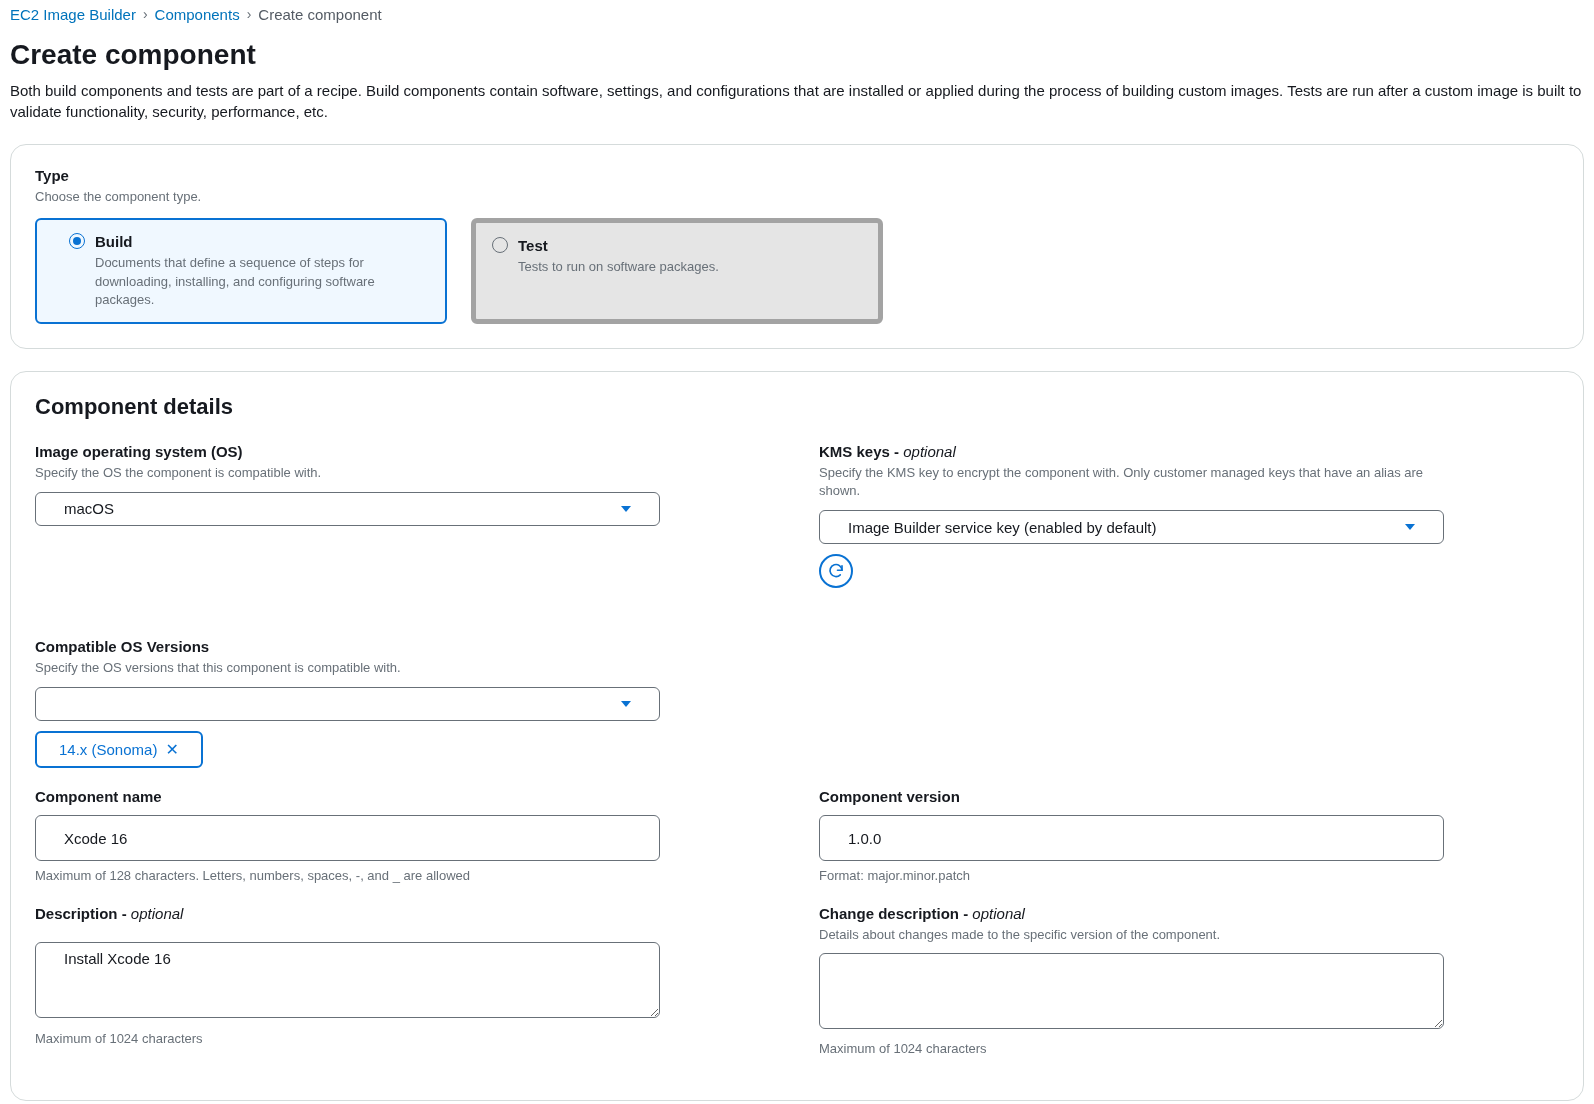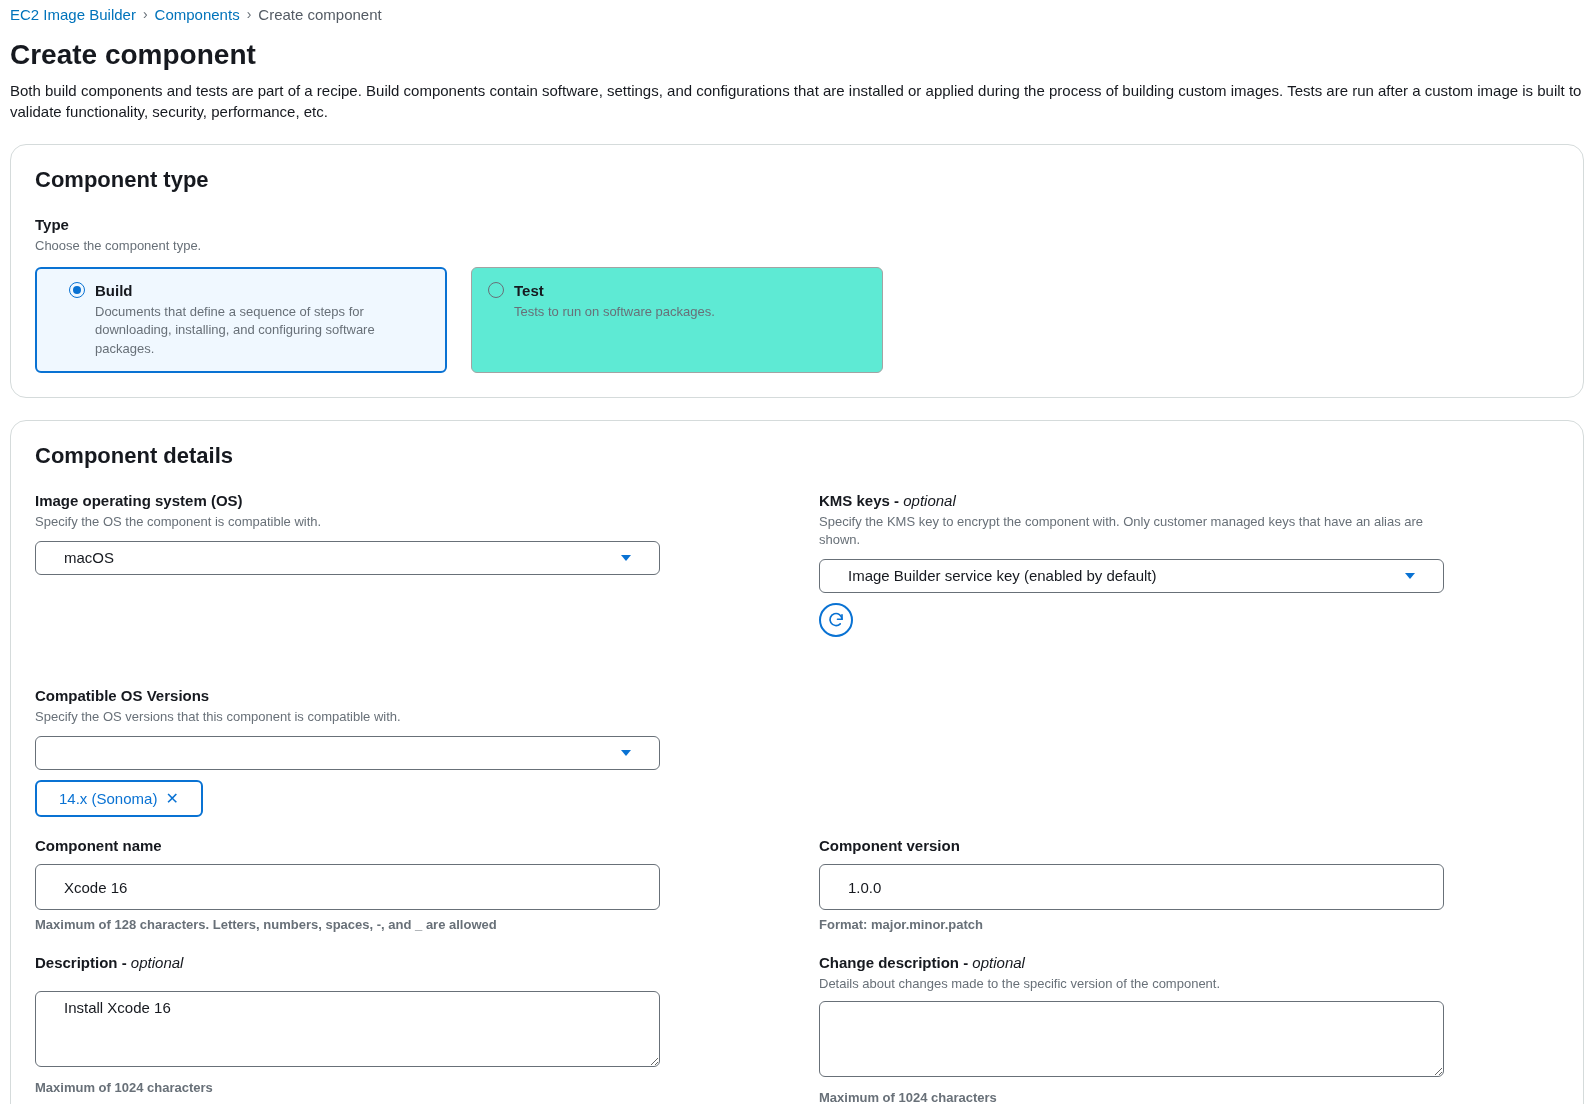--- a/index.html
+++ b/index.html
@@ -34,27 +34,27 @@
   .panel-title { font-size: 22px; font-weight: 700; margin-bottom: 18px; }
 
   .field-label { font-size: 15px; font-weight: 700; }
   .field-hint { font-size: 13px; color: #687078; margin-top: 2px; }
   .optional { font-style: italic; font-weight: 400; }
 
   
   .radio-row { display: flex; gap: 24px; margin-top: 12px; }
   .radio-card {
     flex: 0 0 412px;
-    border: 1px solid #a3a3a3;
+    border: 5px solid #a3a3a3;
     border-radius: 6px;
     padding: 12px 16px 14px;
     display: flex;
     gap: 10px;
     cursor: pointer;
-    background: #5eead4;
+    background: #e5e5e5;
   }
   .radio-card.selected {
     border: 2px solid #0972d3;
     background: #f0f8ff;
     padding: 11px 32px 13px;
   }
   .radio-outer {
     width: 16px; height: 16px; border: 1.5px solid #687078;
     border-radius: 50%; margin-top: 2px; flex-shrink: 0;
     display: flex; align-items: center; justify-content: center;
@@ -89,21 +89,21 @@
   }
   .select .caret {
     width: 0; height: 0;
     border-left: 5px solid transparent;
     border-right: 5px solid transparent;
     border-top: 6px solid #0972d3;
   }
   .text-input { height: 46px; }
   .textarea { min-height: 76px; resize: both; }
 
-  .help-text { font-size: 13px; color: #687078; margin-top: 6px; font-weight: bold; }
+  .help-text { font-size: 13px; color: #687078; margin-top: 6px; }
 
   .refresh-btn {
     width: 34px; height: 34px; border: 2px solid #0972d3;
     border-radius: 50%; background: #fff; display: flex;
     align-items: center; justify-content: center; cursor: pointer;
     margin-top: 10px;
   }
   .refresh-btn svg { width: 18px; height: 18px; }
 
   .chip {
@@ -127,21 +127,20 @@
     <span class="chev">›</span>
     <a href="#">Components</a>
     <span class="chev">›</span>
     <span class="current">Create component</span>
   </nav>
 
   <h1 class="page-title">Create component</h1>
   <p class="page-desc">Both build components and tests are part of a recipe. Build components contain software, settings, and configurations that are installed or applied during the process of building custom images. Tests are run after a custom image is built to validate functionality, security, performance, etc.</p>
 
   <section class="panel">
-    <div class="panel-title">Component type</div>
     <div class="field-label">Type</div>
     <div class="field-hint">Choose the component type.</div>
     <div class="radio-row">
       <div class="radio-card selected">
         <div class="radio-outer">
             <div class="radio-inner"></div>
           </div>
         <div>
           <div class="radio-title">Build</div>
           <div class="radio-desc">Documents that define a sequence of steps for downloading, installing, and configuring software packages.</div>

